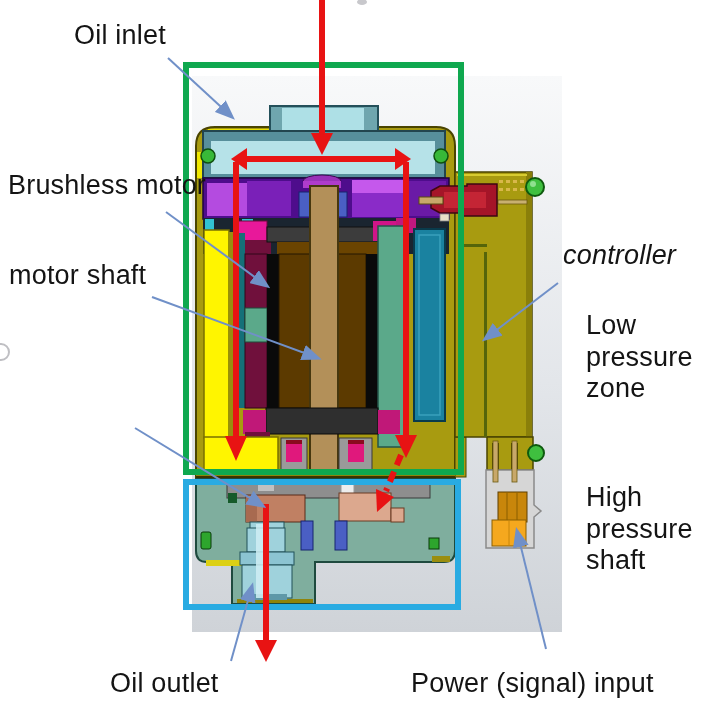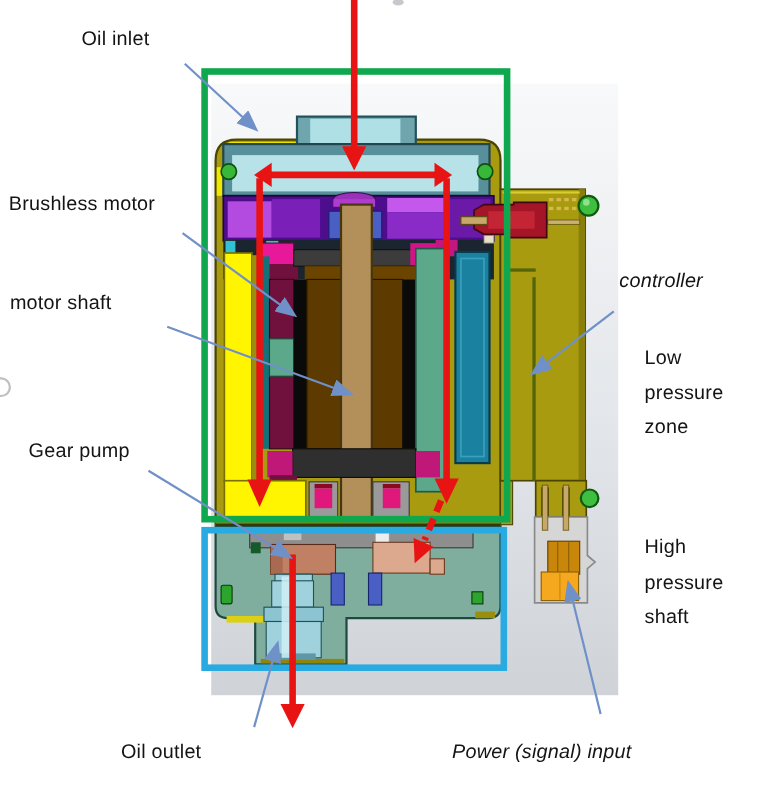--- a/index.html
+++ b/index.html
@@ -9,21 +9,21 @@
     --annotation-arrow-blue:#7090c8;
     --label-text:#141414;
   }
   html,body{margin:0;padding:0;background:#ffffff;}
   #stage{
     position:relative;width:711px;height:717px;background:#ffffff;
     font-family:"Liberation Sans", sans-serif;overflow:hidden;
   }
   #diagram{position:absolute;left:0;top:0;}
   .callout{
-    position:absolute;color:var(--label-text);font-size:18px;line-height:23px;
+    position:absolute;color:var(--label-text);font-size:27px;line-height:23px;
     white-space:nowrap;letter-spacing:0.2px;
   }
   .callout.wrap{white-space:normal;line-height:31.5px;}
   .zone-low{fill:none;stroke:var(--low-pressure-zone-green);stroke-width:6;}
   .zone-high{fill:none;stroke:var(--high-pressure-zone-cyan);stroke-width:6;}
   .flow{stroke:var(--flow-arrow-red);stroke-width:6;fill:none;}
   .flow-dash{stroke-dasharray:11 7;}
   .flow-head{fill:var(--flow-arrow-red);stroke:none;}
   .ann{stroke:var(--annotation-arrow-blue);stroke-width:2;fill:none;}
   #ah-path{fill:var(--annotation-arrow-blue);}
@@ -224,20 +224,19 @@
       <line class="ann" x1="546" y1="649" x2="517" y2="531" marker-end="url(#ah)"></line>
     </g>
 
     <circle cx="1" cy="352" r="8" fill="none" stroke="#bfbfc3" stroke-width="2"></circle>
     <ellipse cx="362" cy="2" rx="5" ry="3" fill="#c8c8cc"></ellipse>
   </svg>
 
   <div class="callout" style="left:74px;top:24px;">Oil inlet</div>
   <div class="callout" style="left:8px;top:174px;">Brushless motor</div>
   <div class="callout" style="left:9px;top:264px;">motor shaft</div>
-  <div class="callout" style="left:26px;top:398px;">Gear pump</div>
   <div class="callout" style="left:110px;top:672px;">Oil outlet</div>
   <div class="callout" style="left:563px;top:244px;font-style:italic;">controller</div>
   <div class="callout wrap" style="left:586px;top:310px;width:96px;">Low pressure zone</div>
   <div class="callout wrap" style="left:586px;top:482px;width:96px;">High pressure shaft</div>
-  <div class="callout" style="left:411px;top:672px;font-style:italic;">Power (signal) input</div>
+  <div class="callout" style="left:411px;top:672px;">Power (signal) input</div>
 
 </div>
 
 </body></html>

